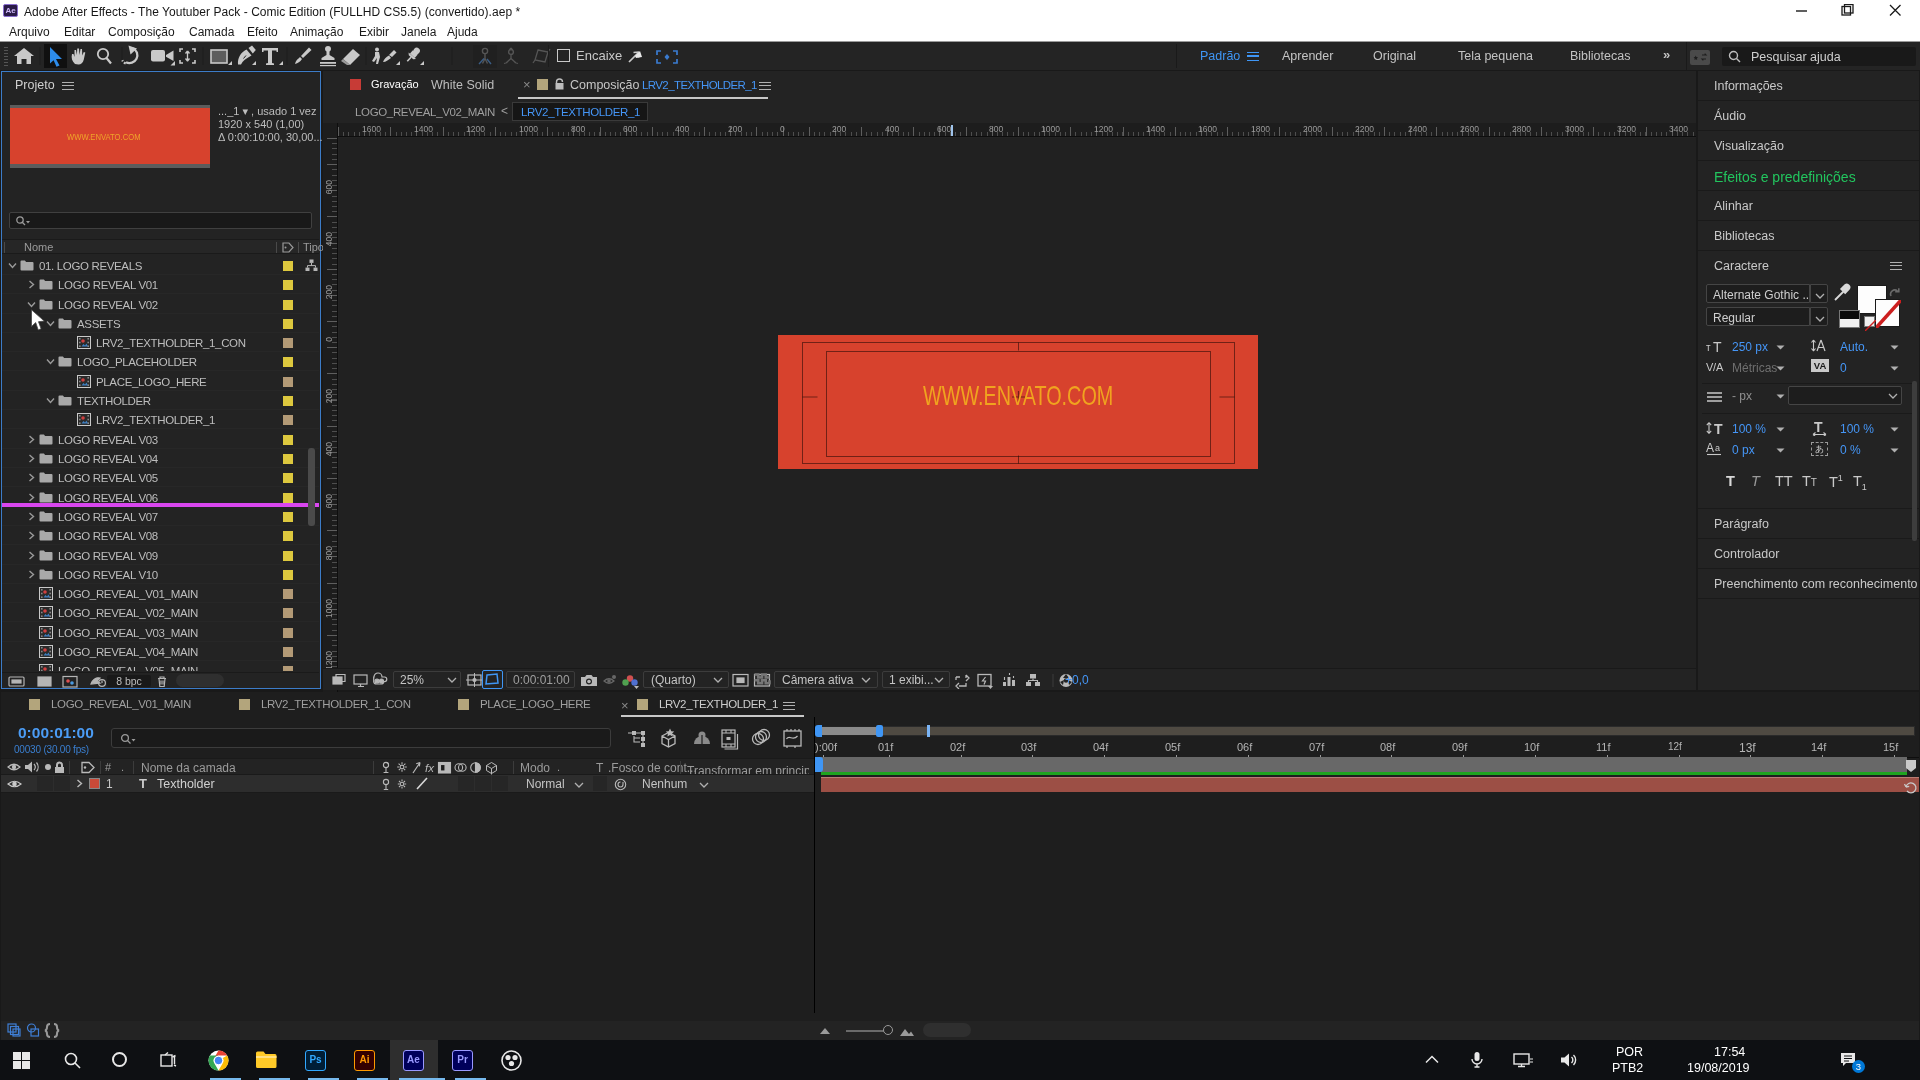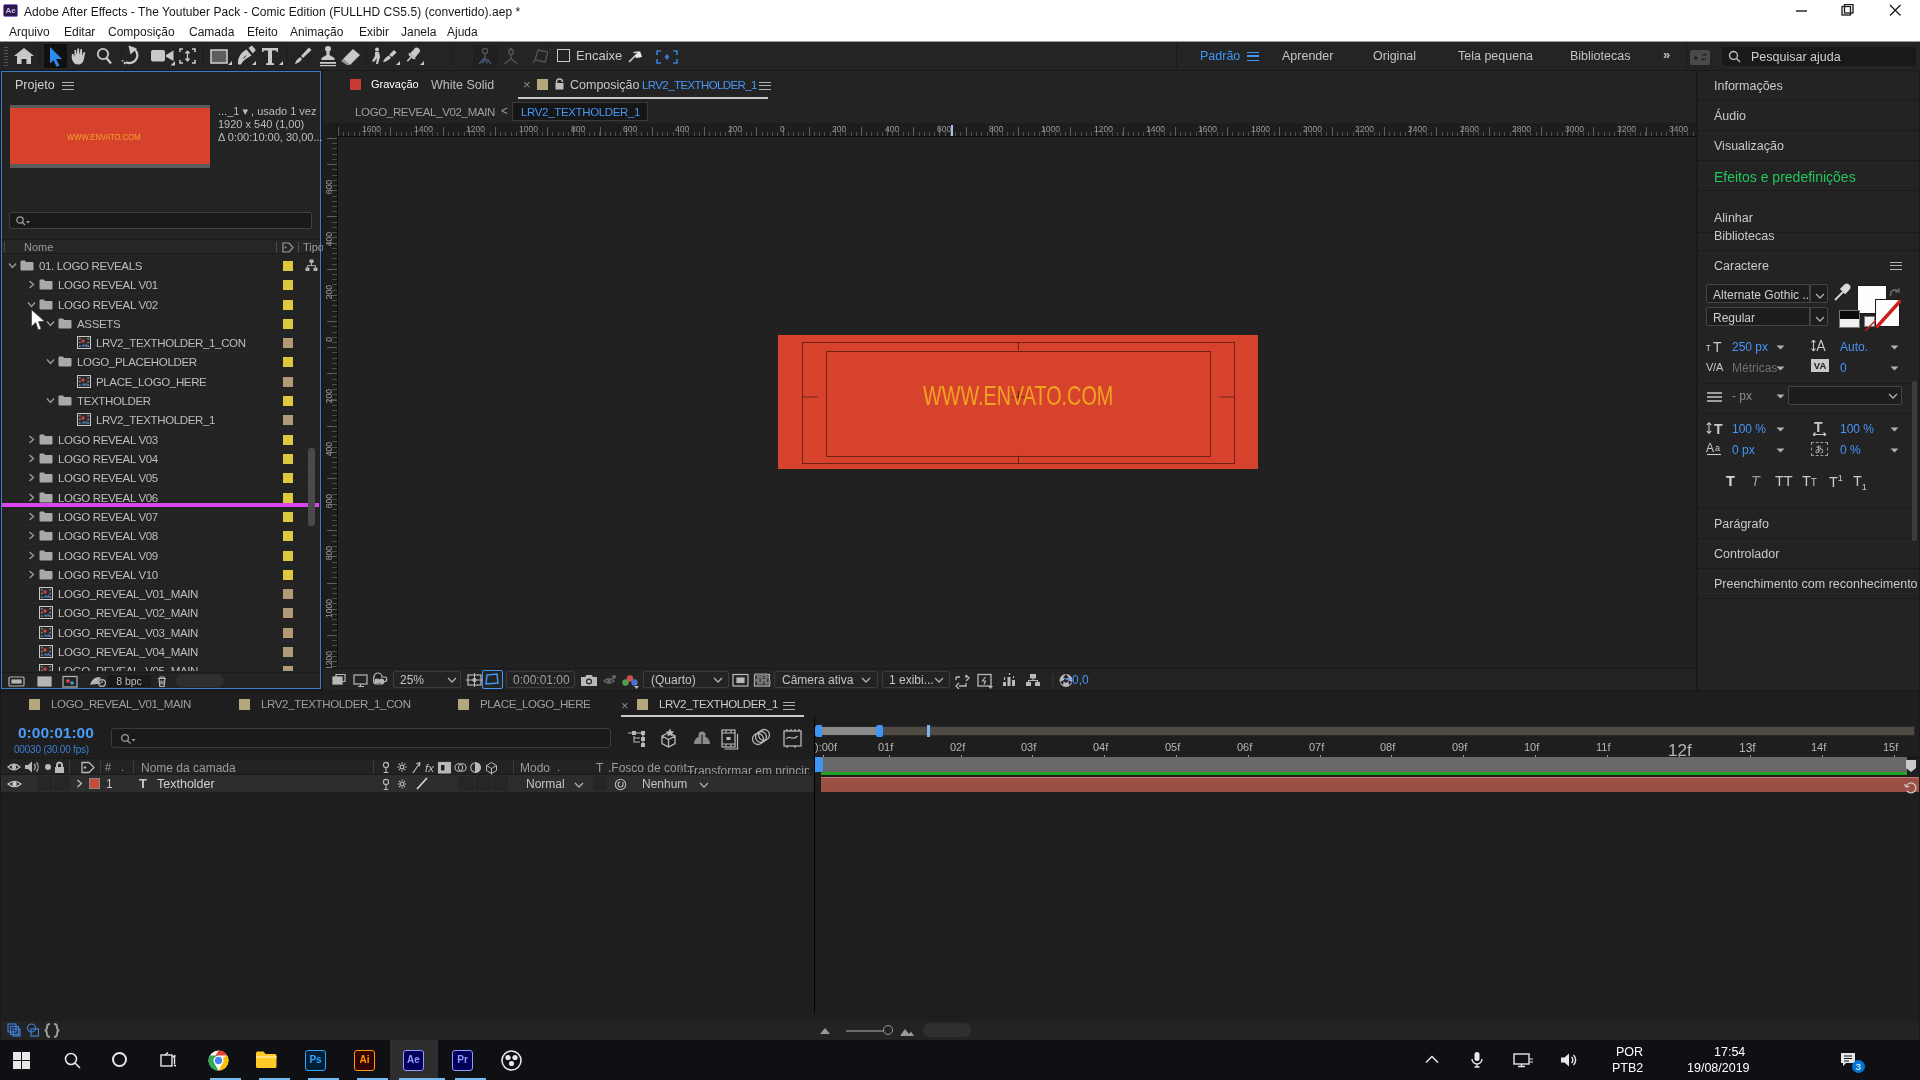--- a/index.html
+++ b/index.html
@@ -666,21 +666,21 @@
       </div>
 <div class="abs" style="left:0;top:30px;width:221px;height:30px;border-bottom:1px solid #1a1a1a;">
         <div class="abs txt" style="left:16px;top:8px;font-size:12.5px;color:#c9c9c9;">Áudio</div>
       </div>
 <div class="abs" style="left:0;top:60px;width:221px;height:30px;border-bottom:1px solid #1a1a1a;">
         <div class="abs txt" style="left:16px;top:8px;font-size:12.5px;color:#c9c9c9;">Visualização</div>
       </div>
 <div class="abs" style="left:0;top:90px;width:221px;height:30px;border-bottom:1px solid #1a1a1a;">
         <div class="abs txt" style="left:16px;top:8px;font-size:14px;color:#22c55e;">Efeitos e predefinições</div>
       </div>
-<div class="abs" style="left:0;top:120px;width:221px;height:30px;border-bottom:1px solid #1a1a1a;margin-top:12px;">
+<div class="abs" style="left:0;top:120px;width:221px;height:30px;border-bottom:1px solid #1a1a1a;">
         <div class="abs txt" style="left:16px;top:8px;font-size:12.5px;color:#c9c9c9;">Alinhar</div>
       </div>
 <div class="abs" style="left:0;top:150px;width:221px;height:30px;border-bottom:1px solid #1a1a1a;">
         <div class="abs txt" style="left:16px;top:8px;font-size:12.5px;color:#c9c9c9;">Bibliotecas</div>
       </div>
 <div class="abs" style="left:0;top:180px;width:221px;height:258px;border-bottom:1px solid #1a1a1a;">
 <div class="abs txt" style="left:16px;top:8px;font-size:12.5px;color:#c9c9c9;">Caractere</div>
 <div class="abs" style="left:192px;top:11px;width:12px;height:8px;border-top:1.5px solid #b0b0b0;border-bottom:1.5px solid #b0b0b0;">
           <div style="margin-top:1.8px;height:1.5px;background:#b0b0b0;"></div>
         </div>
@@ -891,21 +891,21 @@
 <div class="abs txt" style="left:494px;top:24px;font-size:11px;color:#b5b5b5;">07f</div>
 <div class="abs" style="left:505px;top:38px;width:1px;height:6px;background:#9a9a9a;"></div>
 <div class="abs txt" style="left:565px;top:24px;font-size:11px;color:#b5b5b5;">08f</div>
 <div class="abs" style="left:576px;top:38px;width:1px;height:6px;background:#9a9a9a;"></div>
 <div class="abs txt" style="left:637px;top:24px;font-size:11px;color:#b5b5b5;">09f</div>
 <div class="abs" style="left:648px;top:38px;width:1px;height:6px;background:#9a9a9a;"></div>
 <div class="abs txt" style="left:709px;top:24px;font-size:11px;color:#b5b5b5;">10f</div>
 <div class="abs" style="left:720px;top:38px;width:1px;height:6px;background:#9a9a9a;"></div>
 <div class="abs txt" style="left:781px;top:24px;font-size:11px;color:#b5b5b5;">11f</div>
 <div class="abs" style="left:792px;top:38px;width:1px;height:6px;background:#9a9a9a;"></div>
-<div class="abs txt" style="left:853px;top:24px;font-size:17px;color:#b5b5b5;">12f</div>
+<div class="abs txt" style="left:853px;top:24px;font-size:10px;color:#b5b5b5;">12f</div>
 <div class="abs" style="left:864px;top:38px;width:1px;height:6px;background:#9a9a9a;"></div>
 <div class="abs txt" style="left:924px;top:24px;font-size:12px;color:#b5b5b5;">13f</div>
 <div class="abs" style="left:935px;top:38px;width:1px;height:6px;background:#9a9a9a;"></div>
 <div class="abs txt" style="left:996px;top:24px;font-size:11px;color:#b5b5b5;">14f</div>
 <div class="abs" style="left:1007px;top:38px;width:1px;height:6px;background:#9a9a9a;"></div>
 <div class="abs txt" style="left:1068px;top:24px;font-size:11px;color:#b5b5b5;">15f</div>
 <div class="abs" style="left:1079px;top:38px;width:1px;height:6px;background:#9a9a9a;"></div>
 <div class="abs" style="left:0;top:40px;width:1105px;height:1px;background:#0e0e0e;"></div>
 <div class="abs" style="left:0;top:40px;width:1092px;height:15px;background:#686868;"></div>
 <div class="abs" style="left:0;top:40px;width:8px;height:15px;background:#3f96f5;border-radius:0 3px 3px 0;"></div>

